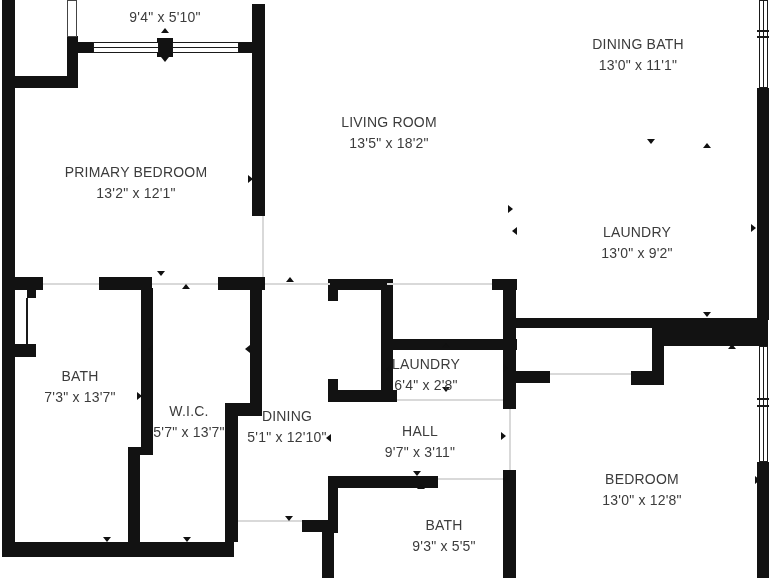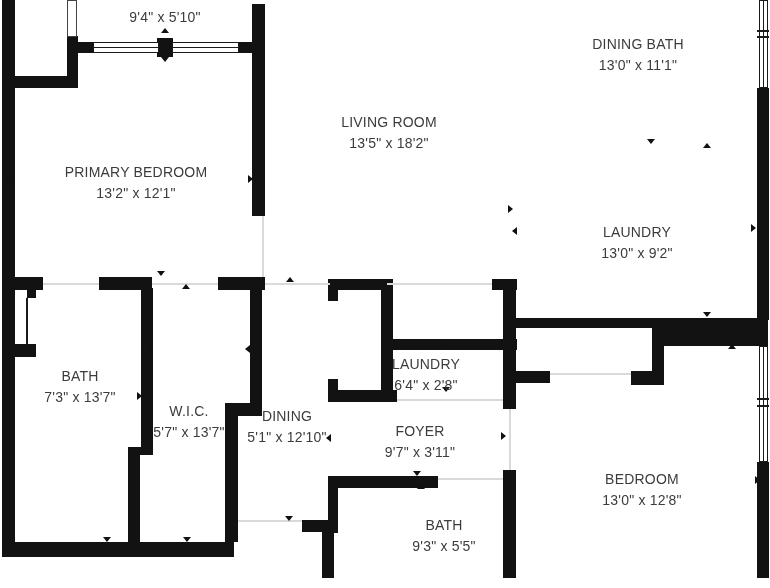--- a/index.html
+++ b/index.html
@@ -147,21 +147,21 @@
     </div>
     <div class="room" style="left: 287px; top: 406px;">
       <div>DINING</div>
       <div>5'1" x 12'10"</div>
     </div>
     <div class="room" style="left: 426px; top: 354px;">
       <div>LAUNDRY</div>
       <div>6'4" x 2'8"</div>
     </div>
     <div class="room" style="left: 420px; top: 421px;">
-      <div>FOYER</div>
+      <div>HALL</div>
       <div>9'7" x 3'11"</div>
     </div>
     <div class="room" style="left: 444px; top: 515px;">
       <div>BATH</div>
       <div>9'3" x 5'5"</div>
     </div>
     <div class="room" style="left: 642px; top: 469px;">
       <div>BEDROOM</div>
       <div>13'0" x 12'8"</div>
     </div>

